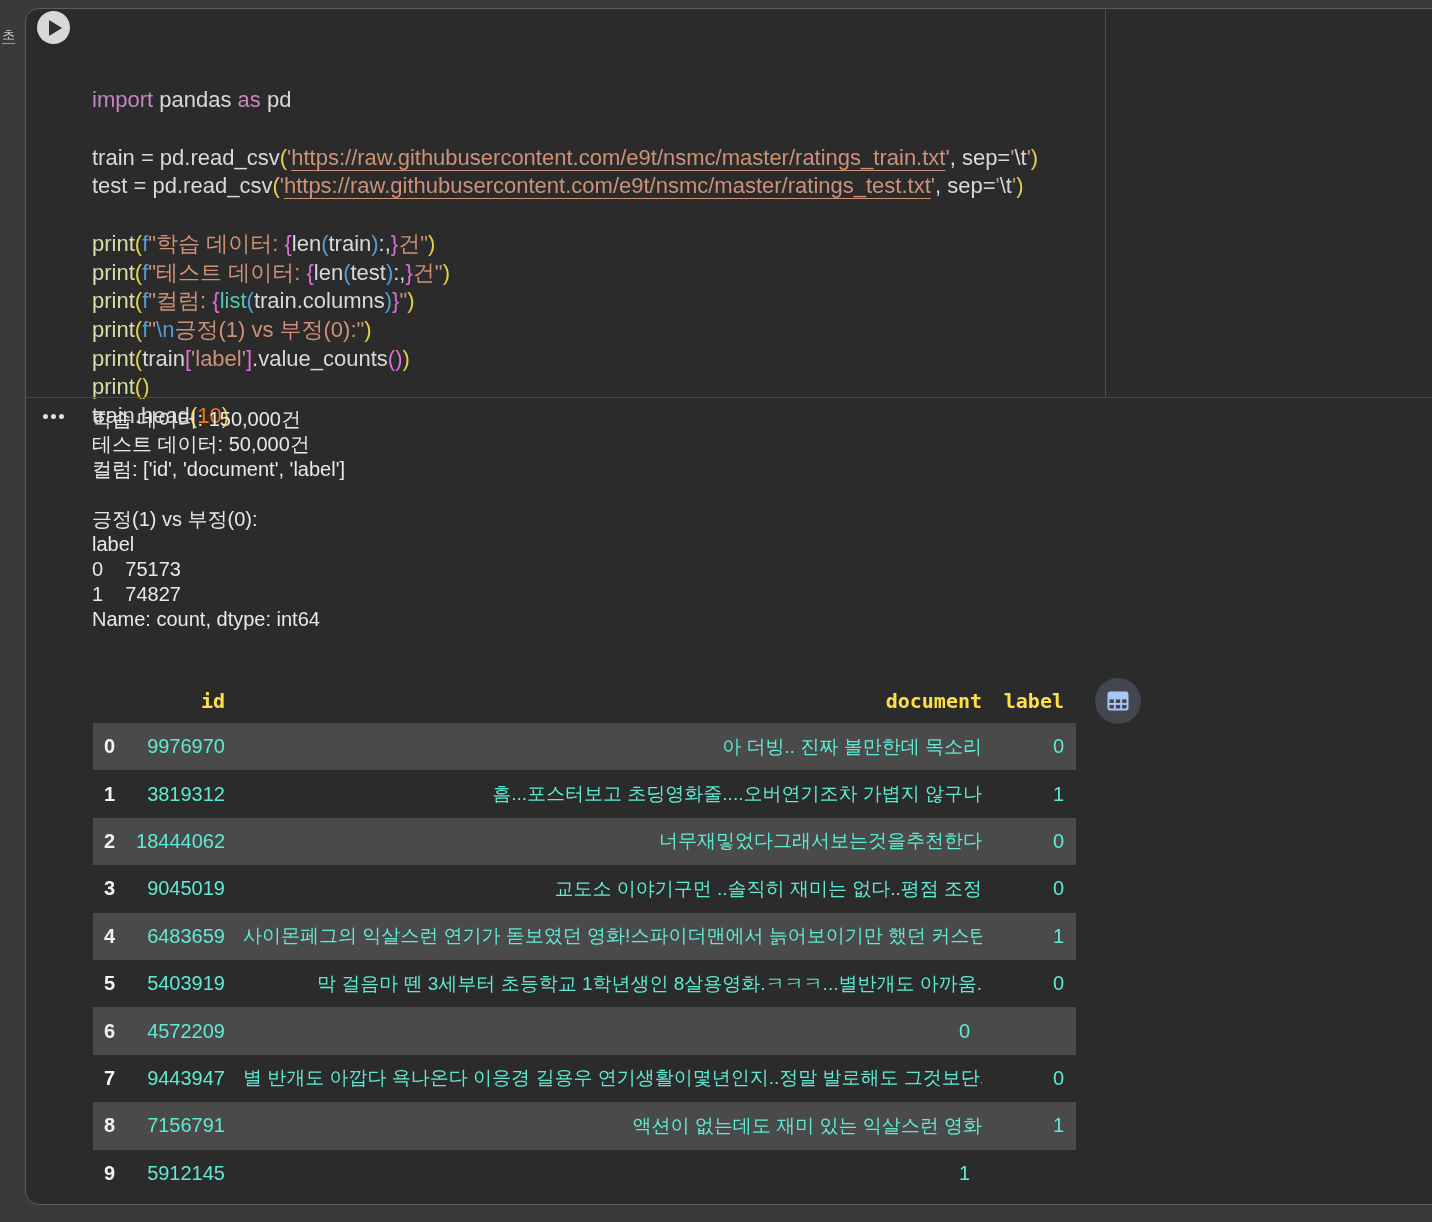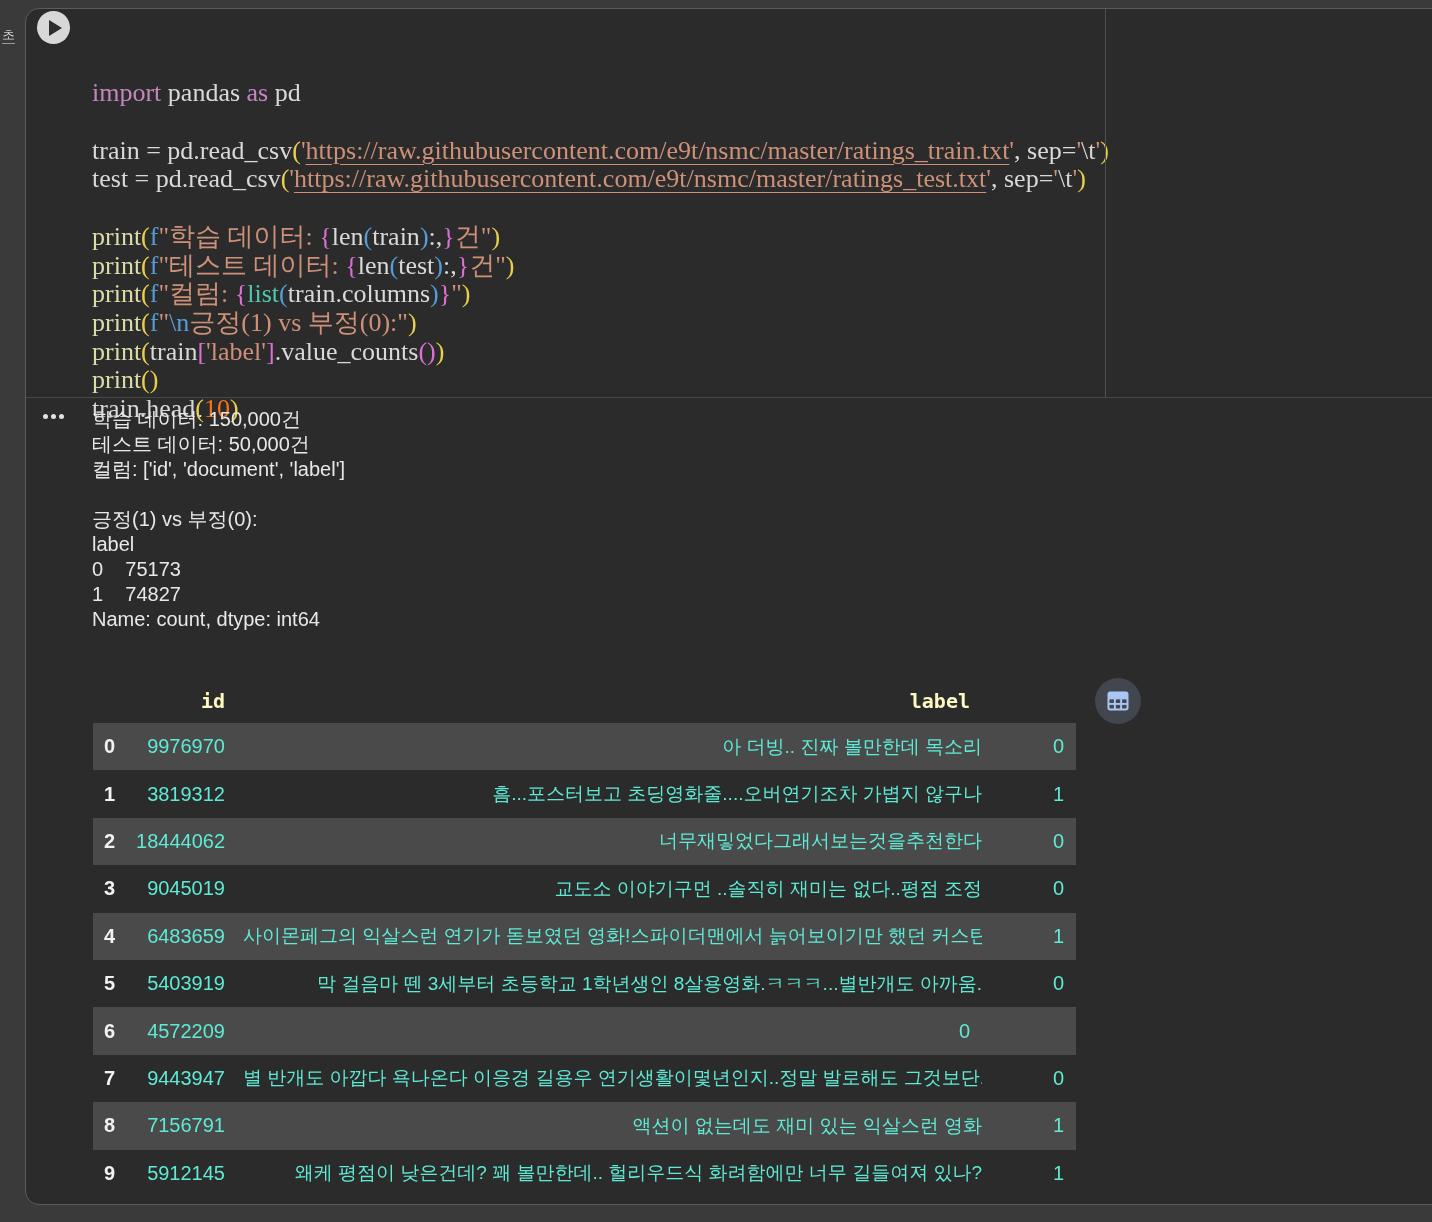--- a/index.html
+++ b/index.html
@@ -19,22 +19,22 @@
 
   
   .run-btn { position:absolute; left:37px; top:11px; width:33px; height:33px;
              border-radius:50%; background:#d8d8d8; border:none; cursor:pointer;
              display:flex; align-items:center; justify-content:center; }
   .play-tri { width:0; height:0; margin-left:3px;
               border-top:8px solid transparent; border-bottom:8px solid transparent;
               border-left:13px solid #2e2e2e; }
 
   
-  .code { position:absolute; left:92px; top:22px; width:1330px;
-          font-family:Liberation Serif, serif; font-size:26px; line-height:28.7px;
+  .code { position:absolute; left:92px; top:29px; width:1330px;
+          font-family:Liberation Sans, sans-serif; font-size:22px; line-height:28.7px;
           white-space:pre; color:#d9d9d9; }
   .code-line { height:28.7px; }
   .tk-kw   { color:#c586c0; }
   .tk-pl   { color:#d9d9d9; }
   .tk-fn   { color:#dcdcaa; }
   .tk-str  { color:#ce9178; }
   .tk-lnk  { color:#ce9178; text-decoration:underline; text-underline-offset:5px;
              text-decoration-thickness:1px; }
   .tk-b1   { color:#e8cf4a; }
   .tk-b2   { color:#da70d6; }
@@ -53,21 +53,21 @@
   .out-ellipsis .dot { width:5px; height:5px; border-radius:50%; background:#e0e0e0; }
 
   .stdout { position:absolute; left:92px; top:407px;
             font-family:Liberation Sans, sans-serif; font-size:20px; line-height:25px;
             white-space:pre; color:#e8e8e8; }
 
   
   .df-grid { display:grid; grid-template-columns:42px 90px 1fr 94px; align-items:center; }
   .df-header { position:absolute; left:93px; top:678px; width:983px; height:45px;
                font-family:"DejaVu Sans Mono", monospace; font-weight:bold; font-size:20px;
-               color:#fef9c3; }
+               color:#fde047; }
   .df-header .hcell { text-align:right; }
   .df-header .c0 { text-align:left; }
   .df-header .c3 { padding-right:12px; }
 
   .df-body { position:absolute; left:93px; top:723px; width:983px; }
   .trow { height:47.4px; }
   .trow.striped { background:#4a4a4a; }
   .tcell { color:#5eead4; font-size:20px; text-align:right; overflow:hidden; white-space:nowrap; }
   .tcell.c0 { text-align:left; padding-left:11px; font-weight:bold; color:#f2f2f2; }
   .tcell.c2 { font-size:19px; padding-left:18px; }
@@ -111,20 +111,21 @@
 
 긍정(1) vs 부정(0):
 label
 0    75173
 1    74827
 Name: count, dtype: int64</pre>
 
   <div class="df-header df-grid">
       <div class="hcell c0"></div>
       <div class="hcell c1">id</div>
+      <div class="hcell c2">document</div>
       <div class="hcell c3">label</div>
     </div>
   <div class="df-body">
       <div class="trow df-grid striped">
         <div class="tcell c0">0</div>
         <div class="tcell c1">9976970</div>
         <div class="tcell c2">아 더빙.. 진짜 볼만한데 목소리</div>
         <div class="tcell c3">0</div>
       </div>
       <div class="trow df-grid">
@@ -170,21 +171,20 @@
       </div>
       <div class="trow df-grid striped">
         <div class="tcell c0">8</div>
         <div class="tcell c1">7156791</div>
         <div class="tcell c2">액션이 없는데도 재미 있는 익살스런 영화</div>
         <div class="tcell c3">1</div>
       </div>
       <div class="trow df-grid">
         <div class="tcell c0">9</div>
         <div class="tcell c1">5912145</div>
-        <div class="tcell c2">왜케 평점이 낮은건데? 꽤 볼만한데.. 헐리우드식 화려함에만 너무 길들여져 있나?</div>
         <div class="tcell c3">1</div>
       </div>
     </div>
 
   <button class="table-btn">
     <svg width="26" height="26" viewBox="0 0 24 24" fill="none" stroke="#a9c7f5" stroke-width="1.8">
       <rect x="3.2" y="4.2" width="17.6" height="15.6" rx="1.6"></rect>
       <line x1="3.2" y1="9.6" x2="20.8" y2="9.6"></line>
       <line x1="3.2" y1="14.7" x2="20.8" y2="14.7"></line>
       <line x1="9.1" y1="9.6" x2="9.1" y2="19.8"></line>

